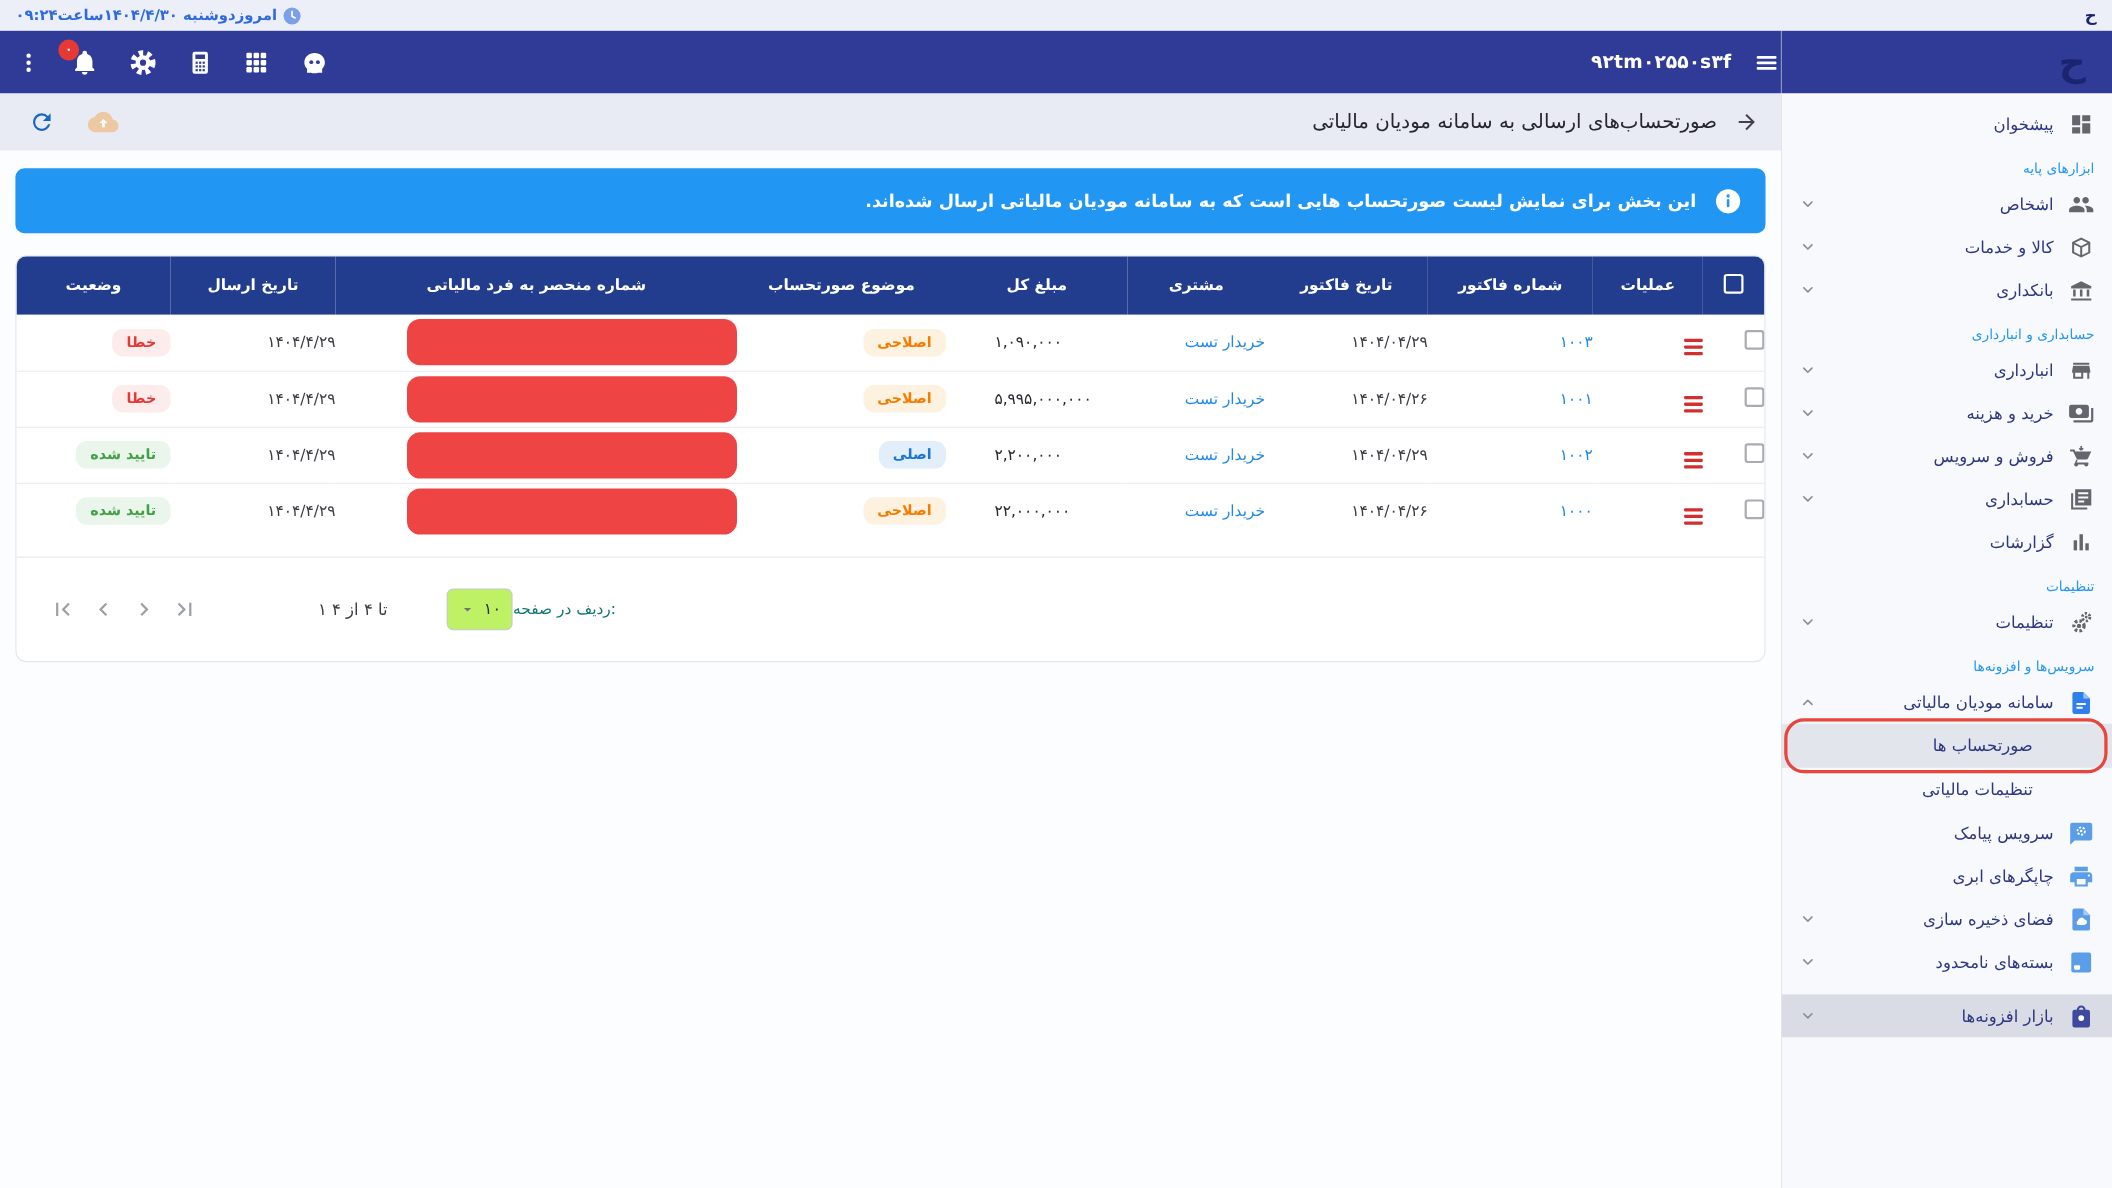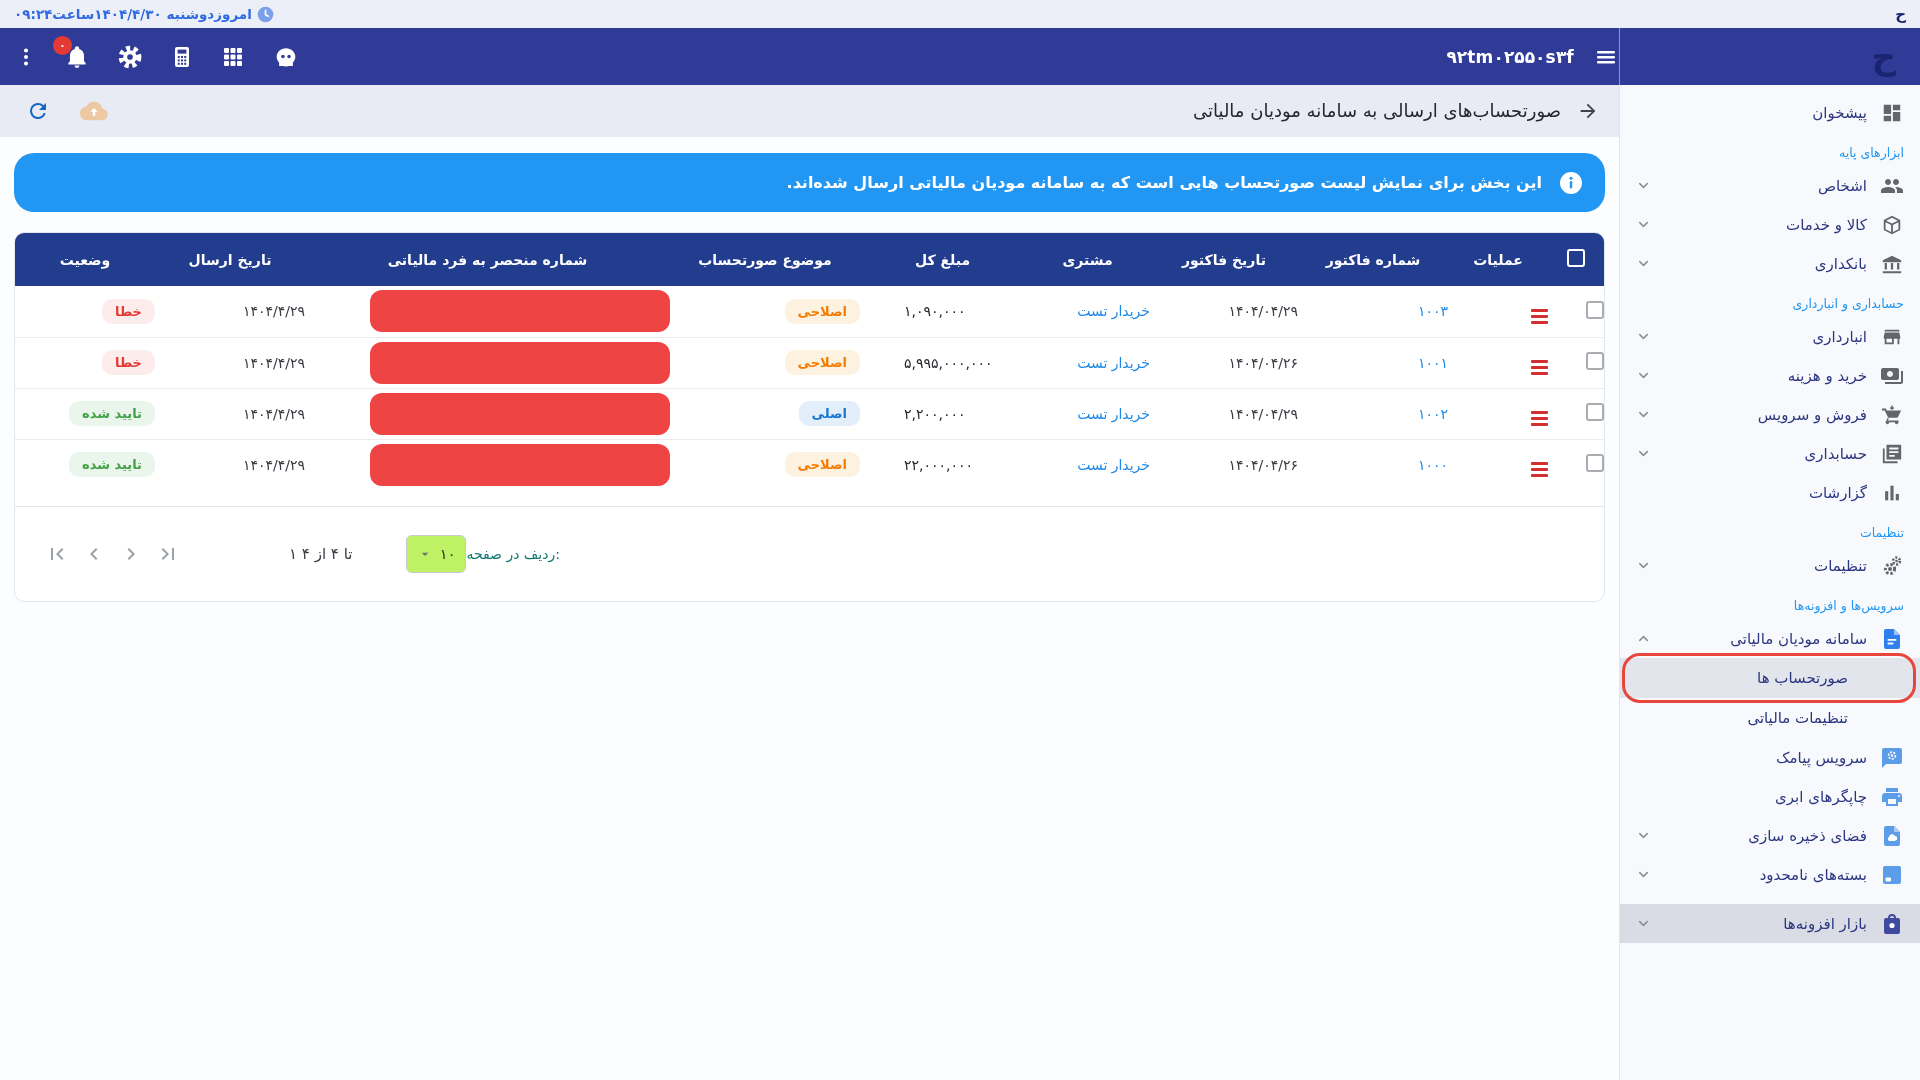--- a/index.html
+++ b/index.html
@@ -41,21 +41,21 @@
   
   .main { flex:1; display:flex; flex-direction:column; min-width:0; }
   .page-header { height:52px; background:#e8eaf4; display:flex; align-items:center; justify-content:space-between; padding:0 20px; flex:0 0 auto; }
   .ph-title { display:flex; gap:16px; }
   .ph-title h1 { font-size:18px; font-weight:500; color:#26262e; }
   .back-arrow { display:flex; cursor:pointer; }
   .ph-actions { display:flex; direction:ltr; align-items:center; gap:30px; padding-left:6px; }
   .ph-actions > span { cursor:pointer; display:flex; }
 
   .content { flex:1; background:#fcfdff; padding:16px 14px; overflow:hidden; }
-  .banner { height:59px; background:#2196f3; border-radius:20px; display:flex; align-items:center; gap:17px; padding:0 22px; color:#fff; font-size:16px; font-weight:700; }
+  .banner { height:59px; background:#2196f3; border-radius:8px; display:flex; align-items:center; gap:17px; padding:0 22px; color:#fff; font-size:16px; font-weight:700; }
   .info-ico { flex:0 0 auto; display:flex; }
 
   .card { margin-top:20px; background:#fff; border:1px solid #e5e7ee; border-radius:10px; overflow:hidden; }
   table { width:100%; border-collapse:collapse; table-layout:fixed; }
   thead tr { background:#223c8e; height:53px; }
   th { color:#fff; font-size:14px; font-weight:700; text-align:center; }
   tbody tr { height:51px; border-bottom:1px solid #ebebf0; }
   tbody tr:last-child { border-bottom:none; }
   td { font-size:14px; color:#3a3a42; }
   .link { color:#1e88e5; cursor:pointer; }

